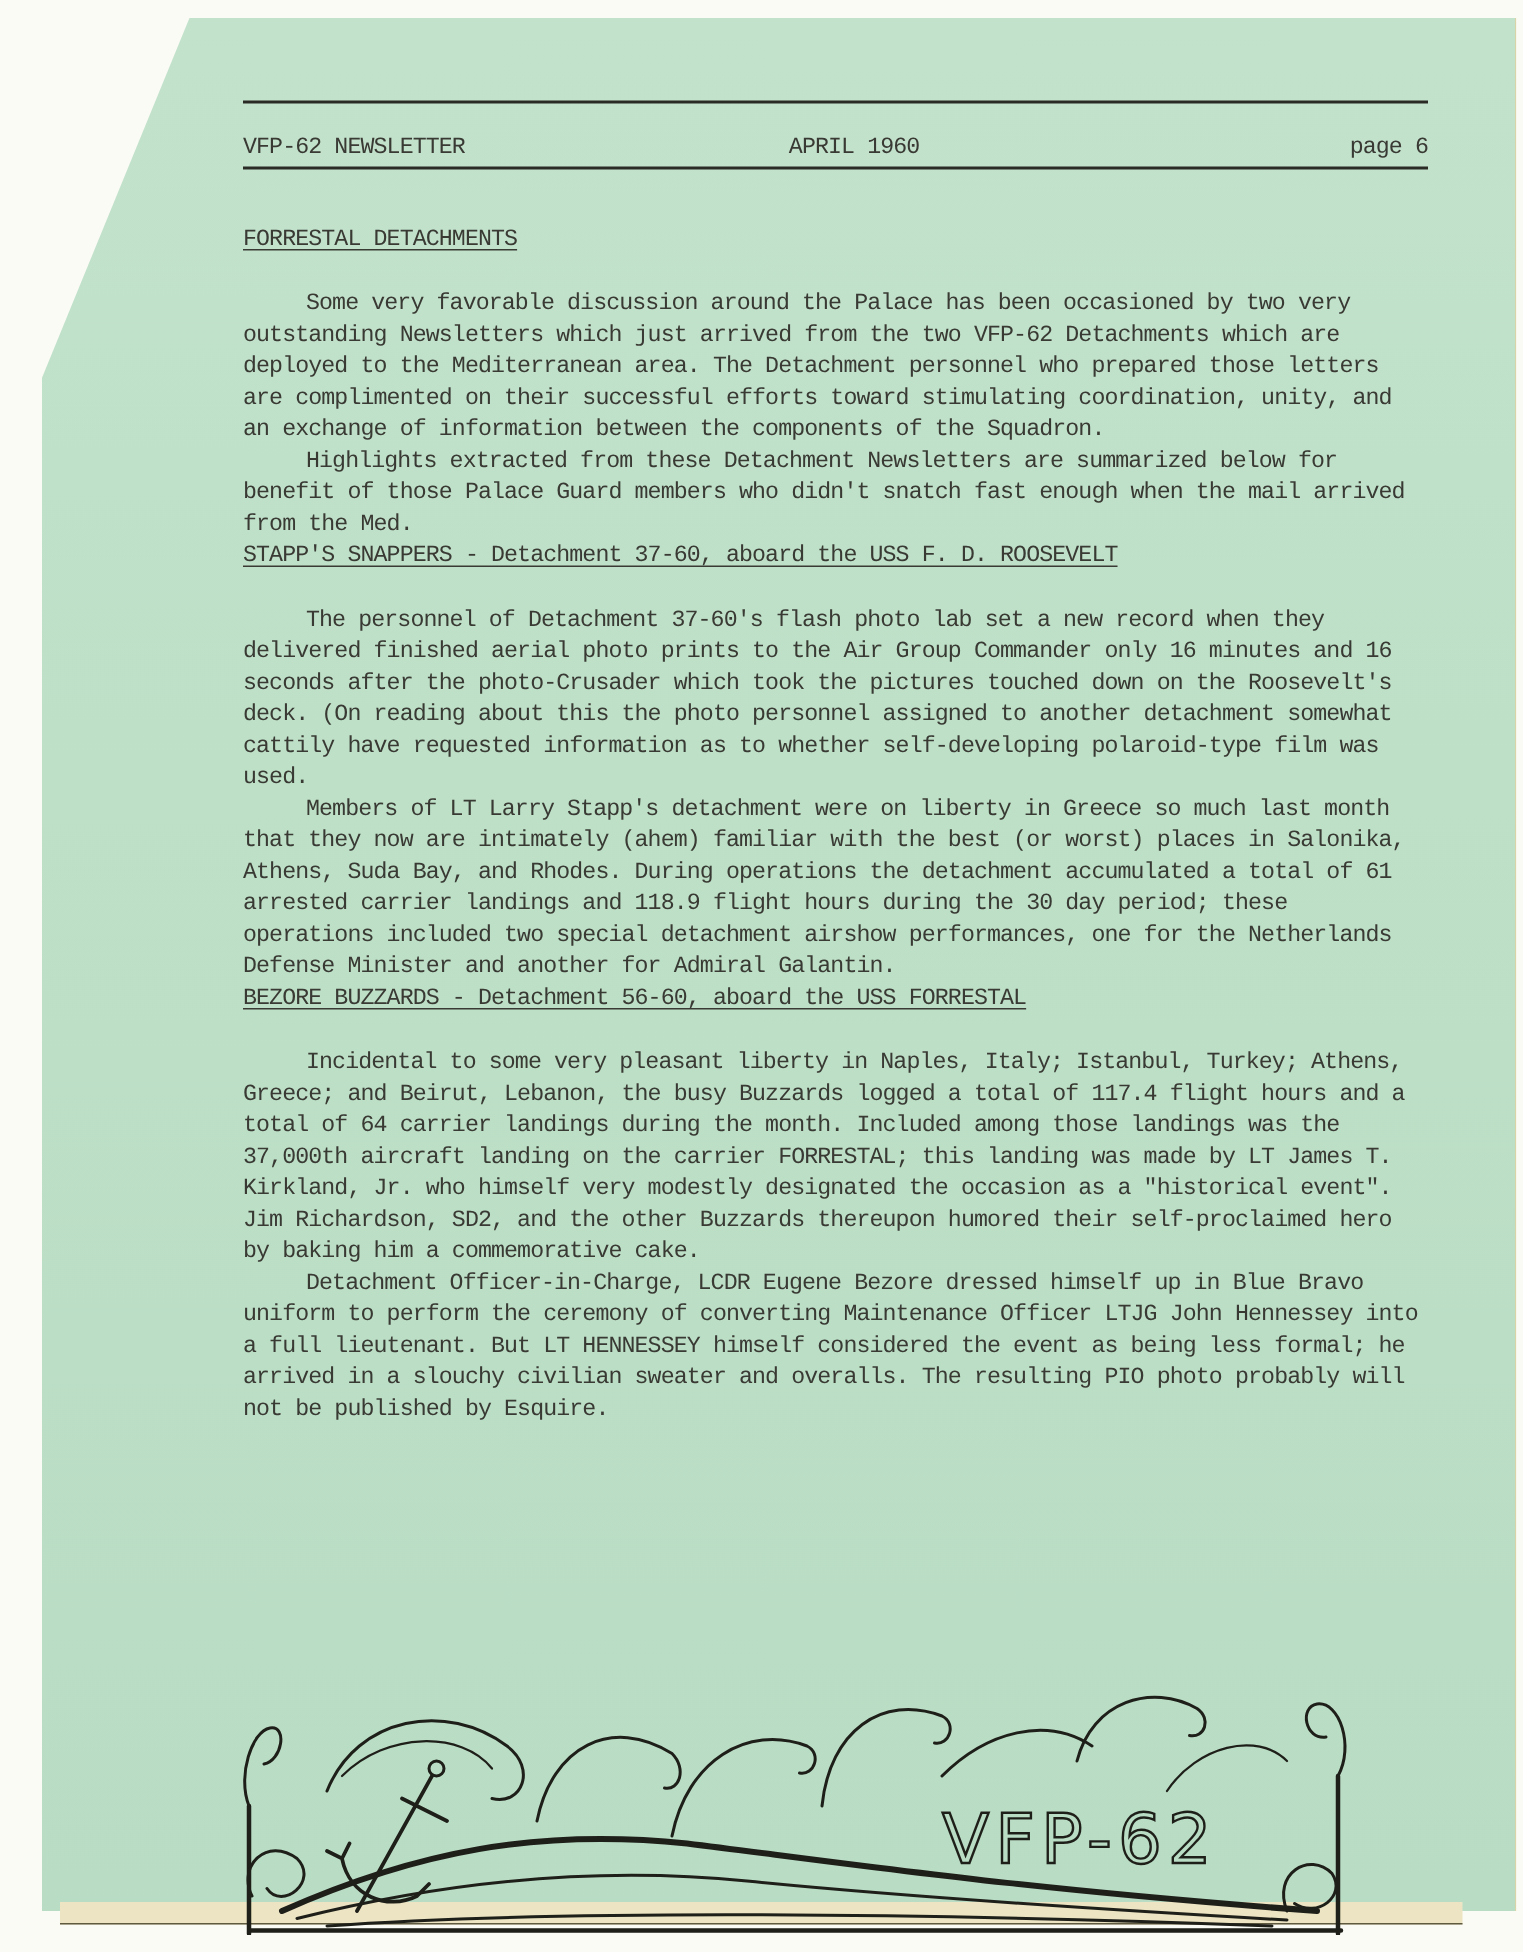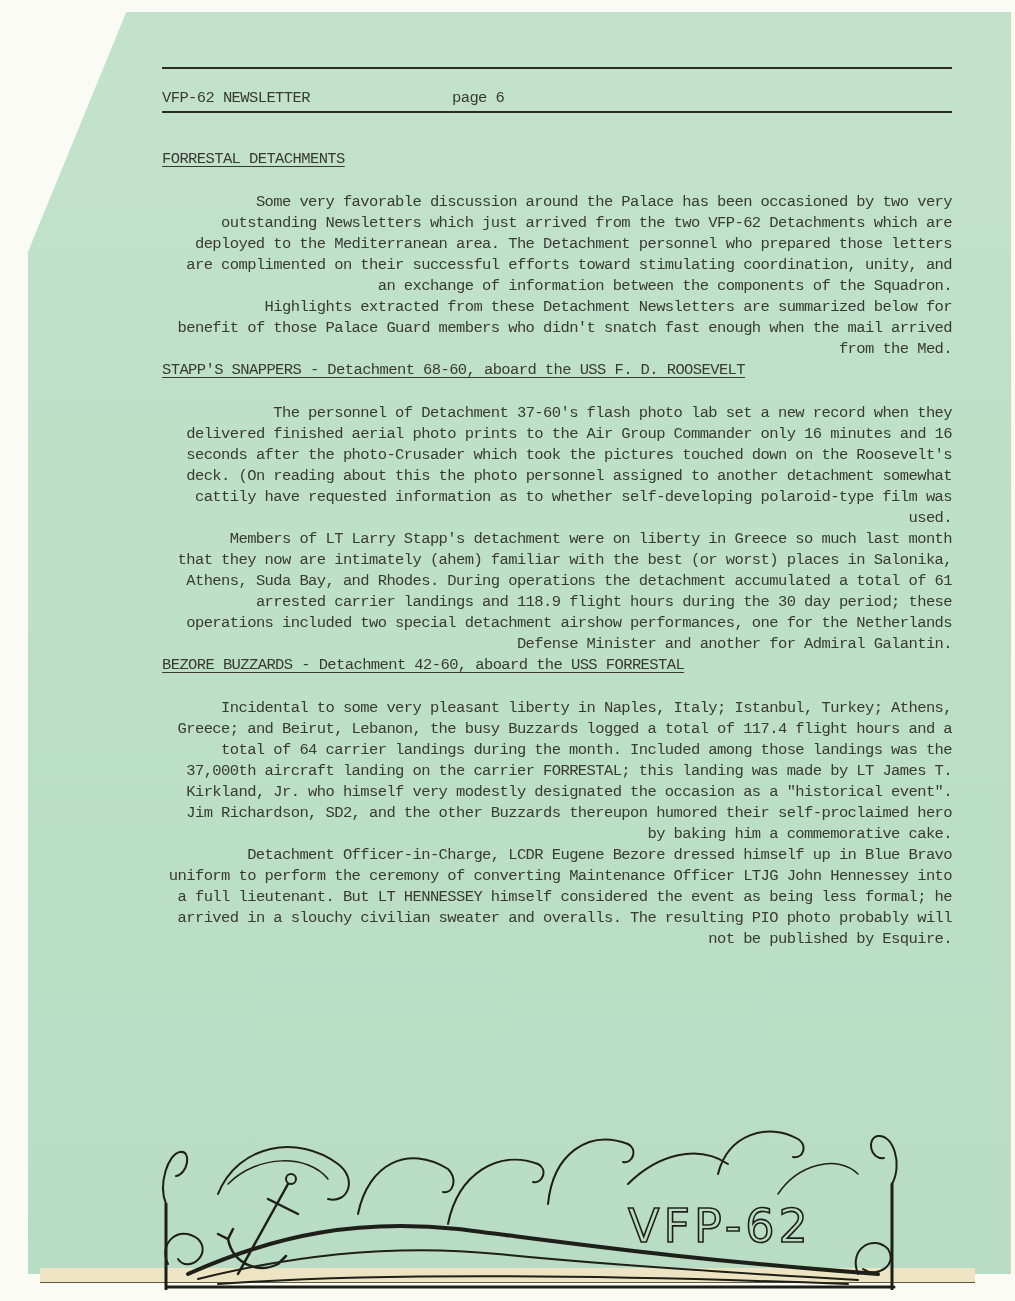--- a/index.html
+++ b/index.html
@@ -19,62 +19,63 @@
       background: #ece4c2; border-bottom: 1px solid #5e5a40;
     }
     .content {
       position: absolute; left: 162px; top: 60px; width: 790px;
       font-family: "Liberation Mono", "DejaVu Sans Mono", monospace;
       font-size: 15.5px; color: #3a3a34; line-height: 21px;
       letter-spacing: -0.6px;
     }
     .rule-top { border-top: 2px solid #2b2b26; margin: 7px 0 0 0; }
     .header-row {
-      display: flex; justify-content: flex-start; margin-top: 19px;
+      display: flex; justify-content: space-between; margin-top: 19px;
       padding-bottom: 2px; border-bottom: 2px solid #2b2b26;
     }
     .header-row span { display: inline-block; }
     .h-title { width: 290px; }
     .h-date { width: 300px; }
     .h-page { text-align: right; }
     .section-heading {
       text-decoration: underline; text-underline-offset: 3px;
       margin: 0;
     }
-    .p { margin: 0; text-indent: 42px; text-align: right; }
+    .p { margin: 0; text-indent: 42px; text-align: left; }
     .gap-heading-1 { margin-top: 30px; }
     .gap-after-heading { margin-top: 22px; }
     .gap-para { }
     .banner {
       position: absolute; left: 158px; top: 1124px; width: 742px; height: 166px;
     }
   </style>
 </head>
 <body>
 
 <div class="sheet"></div>
 <div class="under-sheet"></div>
 
 <div class="content">
   <div class="rule-top"></div>
   <div class="header-row">
     <span class="h-title">VFP-62 NEWSLETTER</span>
+    <span class="h-date">APRIL 1960</span>
     <span class="h-page">page 6</span>
   </div>
 
   <div class="gap-heading-1" style="margin-top:36px"></div>
   <p class="section-heading">FORRESTAL DETACHMENTS</p>
   <p class="p gap-after-heading">Some very favorable discussion around the Palace has been occasioned by two very outstanding Newsletters which just arrived from the two VFP-62 Detachments which are deployed to the Mediterranean area. The Detachment personnel who prepared those letters are complimented on their successful efforts toward stimulating coordination, unity, and an exchange of information between the components of the Squadron.</p>
   <p class="p gap-para">Highlights extracted from these Detachment Newsletters are summarized below for benefit of those Palace Guard members who didn't snatch fast enough when the mail arrived from the Med.</p>
 
-  <p class="section-heading gap-para">STAPP'S SNAPPERS - Detachment 68-60, aboard the USS F. D. ROOSEVELT</p>
+  <p class="section-heading gap-para">STAPP'S SNAPPERS - Detachment 37-60, aboard the USS F. D. ROOSEVELT</p>
   <p class="p gap-after-heading">The personnel of Detachment 37-60's flash photo lab set a new record when they delivered finished aerial photo prints to the Air Group Commander only 16 minutes and 16 seconds after the photo-Crusader which took the pictures touched down on the Roosevelt's deck. (On reading about this the photo personnel assigned to another detachment somewhat cattily have requested information as to whether self-developing polaroid-type film was used.</p>
   <p class="p gap-para">Members of LT Larry Stapp's detachment were on liberty in Greece so much last month that they now are intimately (ahem) familiar with the best (or worst) places in Salonika, Athens, Suda Bay, and Rhodes. During operations the detachment accumulated a total of 61 arrested carrier landings and 118.9 flight hours during the 30 day period; these operations included two special detachment airshow performances, one for the Netherlands Defense Minister and another for Admiral Galantin.</p>
 
-  <p class="section-heading gap-para">BEZORE BUZZARDS - Detachment 42-60, aboard the USS FORRESTAL</p>
+  <p class="section-heading gap-para">BEZORE BUZZARDS - Detachment 56-60, aboard the USS FORRESTAL</p>
   <p class="p gap-after-heading">Incidental to some very pleasant liberty in Naples, Italy; Istanbul, Turkey; Athens, Greece; and Beirut, Lebanon, the busy Buzzards logged a total of 117.4 flight hours and a total of 64 carrier landings during the month. Included among those landings was the 37,000th aircraft landing on the carrier FORRESTAL; this landing was made by LT James T. Kirkland, Jr. who himself very modestly designated the occasion as a "historical event". Jim Richardson, SD2, and the other Buzzards thereupon humored their self-proclaimed hero by baking him a commemorative cake.</p>
   <p class="p gap-para">Detachment Officer-in-Charge, LCDR Eugene Bezore dressed himself up in Blue Bravo uniform to perform the ceremony of converting Maintenance Officer LTJG John Hennessey into a full lieutenant. But LT HENNESSEY himself considered the event as being less formal; he arrived in a slouchy civilian sweater and overalls. The resulting PIO photo probably will not be published by Esquire.</p>
 </div>
 
 <div class="banner">
   <svg width="742" height="166" viewBox="0 0 742 166" fill="none" stroke="#1f1f1a" stroke-linecap="round">
 
     <path d="M8 165 L8 80 M734 165 L734 60 M8 163 L736 163" stroke-width="3"></path>
 
     <path d="M8 80 C0 60 10 30 22 28 C34 26 30 50 18 52" stroke-width="2"></path>

